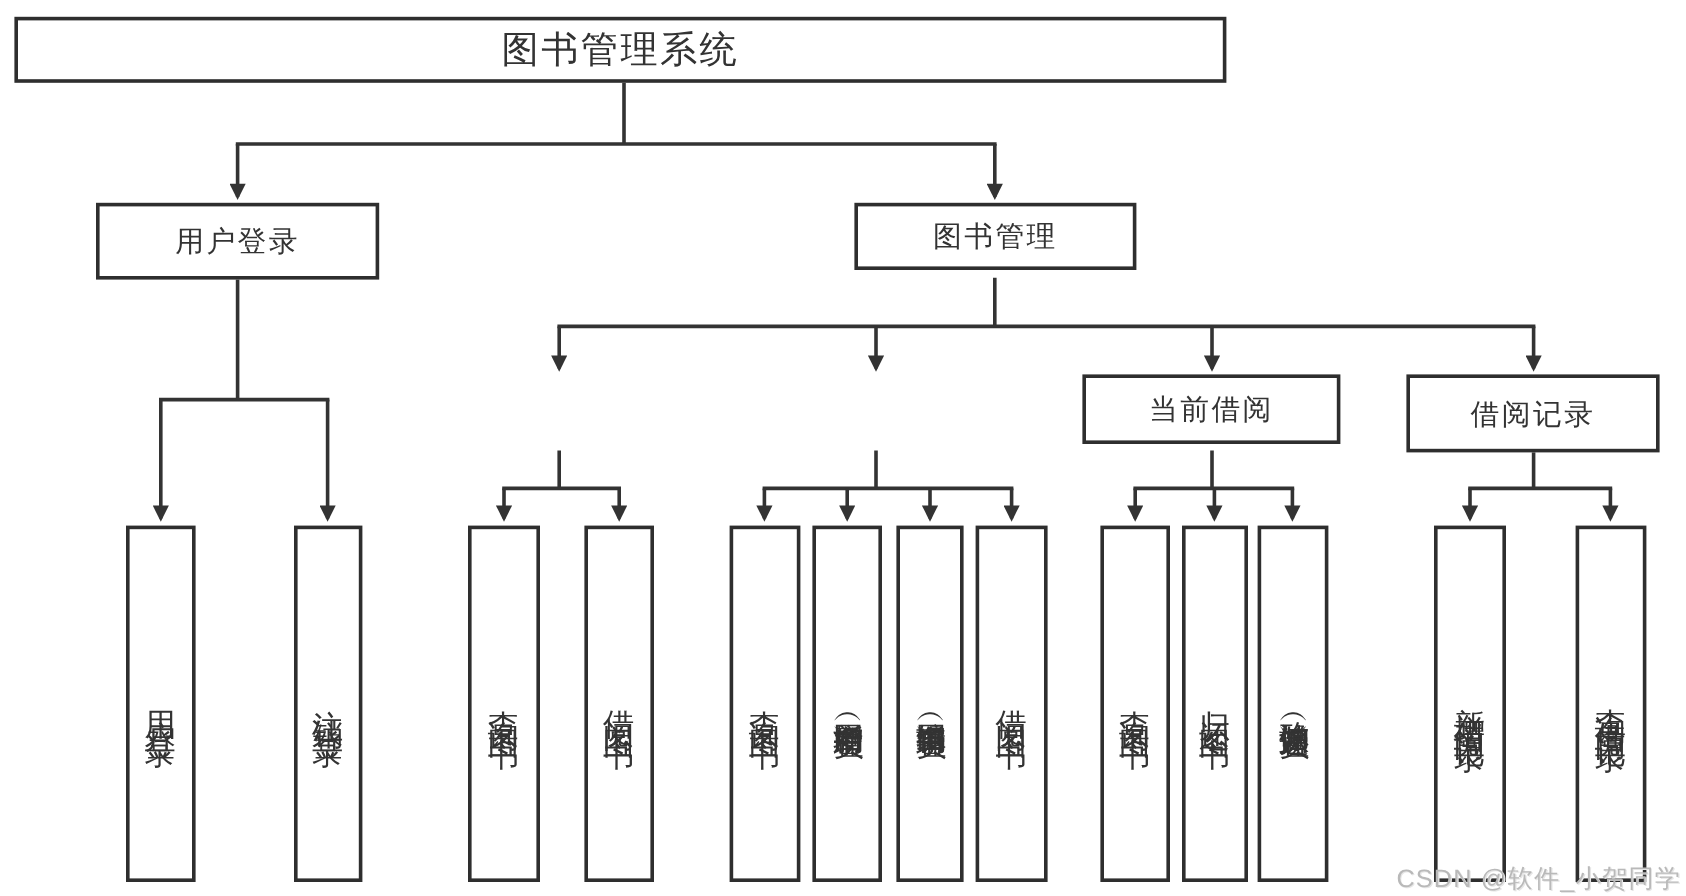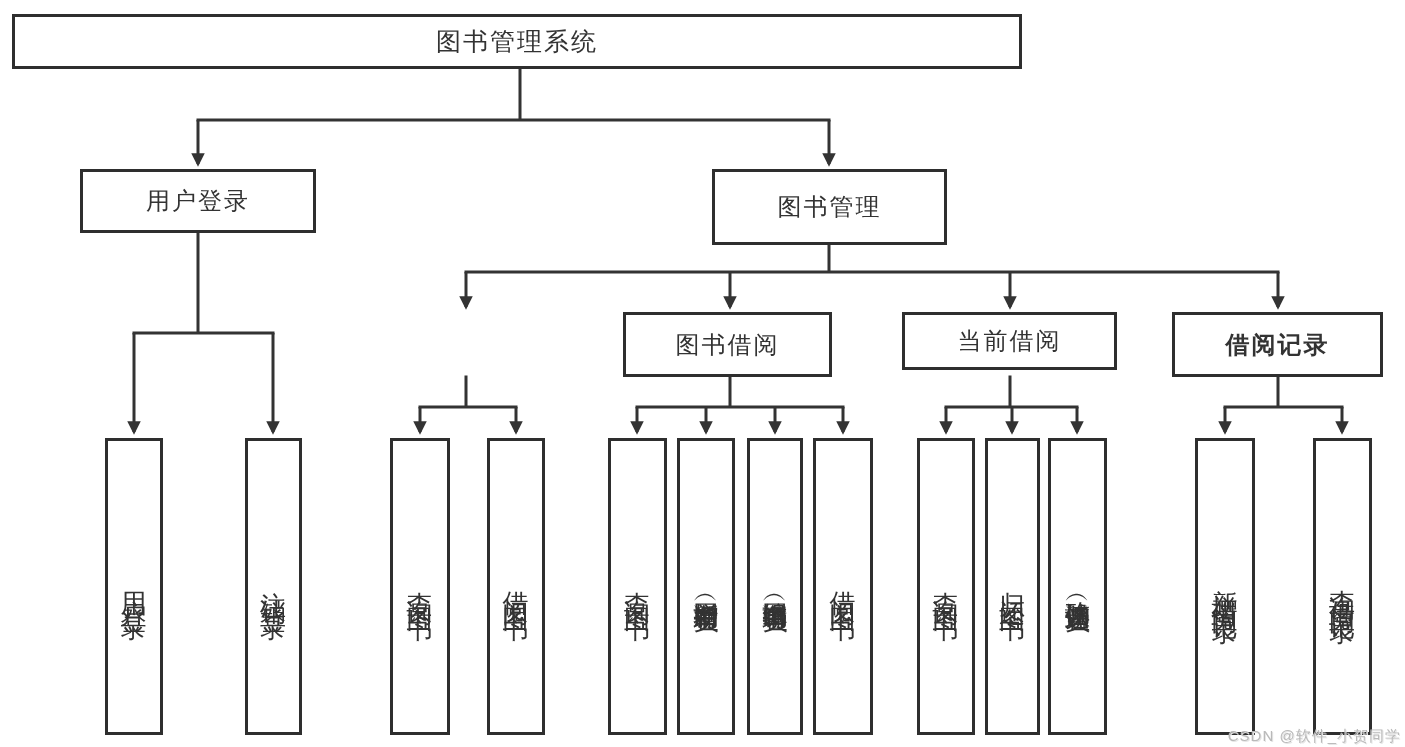--- a/index.html
+++ b/index.html
@@ -58,21 +58,21 @@
     font-size: 25px;
     letter-spacing: 1px;
   }
   .vtext.mid {
     letter-spacing: 6px;
   }
   #watermark {
     position: absolute;
     right: 4px;
     bottom: 1px;
-    font-size: 15px;
+    font-size: 21px;
     color: #b9b9b9;
     letter-spacing: 1px;
     z-index: 3;
     text-shadow: 1px 1px 0 #e6e6e6;
   }
 </style>
 </head>
 <body>
 
 <div id="canvas">
@@ -110,28 +110,27 @@
       <line x1="775" y1="407" x2="775" y2="432"></line>
       <line x1="843" y1="407" x2="843" y2="432"></line>
       <line x1="946" y1="407" x2="946" y2="432"></line>
       <line x1="1012" y1="407" x2="1012" y2="432"></line>
       <line x1="1077" y1="407" x2="1077" y2="432"></line>
       <line x1="1225" y1="407" x2="1225" y2="432"></line>
       <line x1="1342" y1="407" x2="1342" y2="432"></line>
     </g>
   </svg>
 
-  <div class="hnode" style="left:12px; top:14px; width:1010px; height:55px; font-size:25px;">图书管理系统</div>
+  <div class="hnode" style="left:12px; top:14px; width:1010px; height:55px; font-size:31px;">图书管理系统</div>
 
   <div class="hnode" style="left:80px; top:169px; width:236px; height:64px;">用户登录</div>
-  <div class="hnode" style="left:712px; top:169px; width:235px; height:76px;">图书管理</div>
+  <div class="hnode" style="left:712px; top:169px; width:235px; height:56px;">图书管理</div>
 
-  <div class="hnode" style="left:623px; top:312px; width:209px; height:65px;">图书借阅</div>
   <div class="hnode" style="left:902px; top:312px; width:215px; height:58px;">当前借阅</div>
-  <div class="hnode" style="left:1172px; top:312px; width:211px; height:65px;font-weight:bold;">借阅记录</div>
+  <div class="hnode" style="left:1172px; top:312px; width:211px; height:65px;">借阅记录</div>
 
   <div class="leaf" style="left:105px; width:58px;">
     <span class="vtext">用户登录</span>
   </div>
   <div class="leaf" style="left:245px; width:57px;">
     <span class="vtext">注销登录</span>
   </div>
   <div class="leaf" style="left:390px; width:60px;">
     <span class="vtext">查询图书</span>
   </div>

